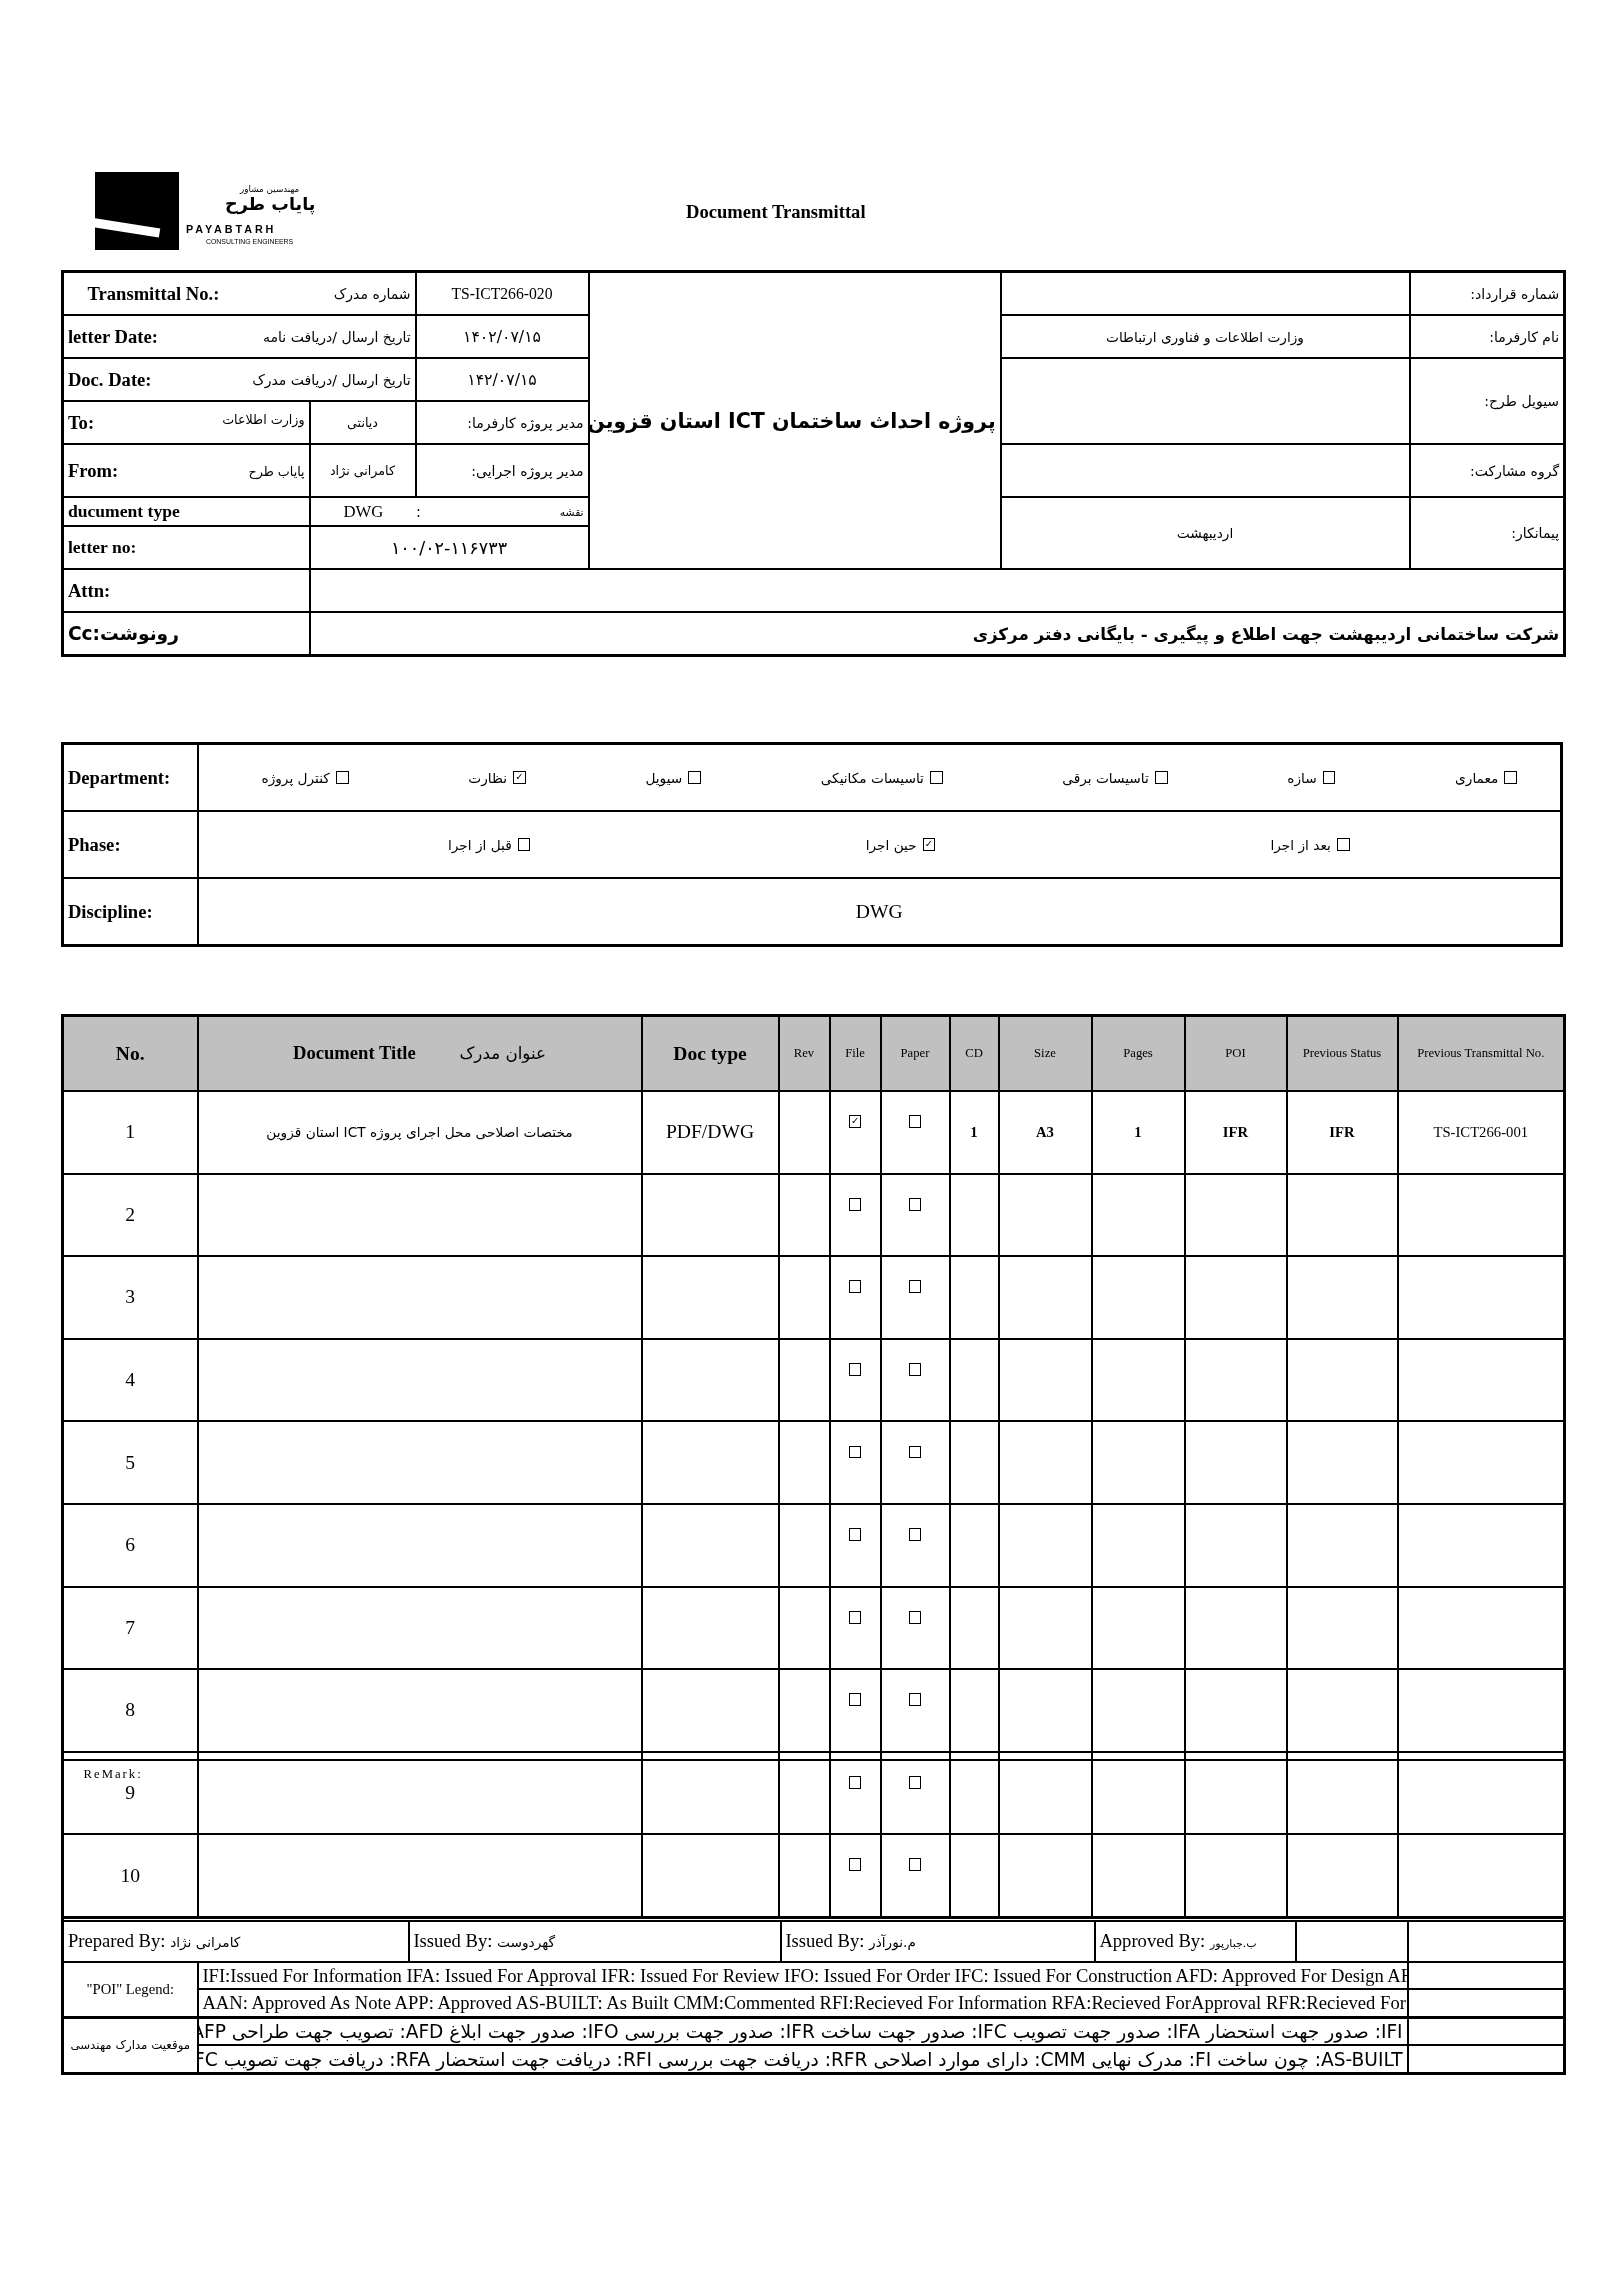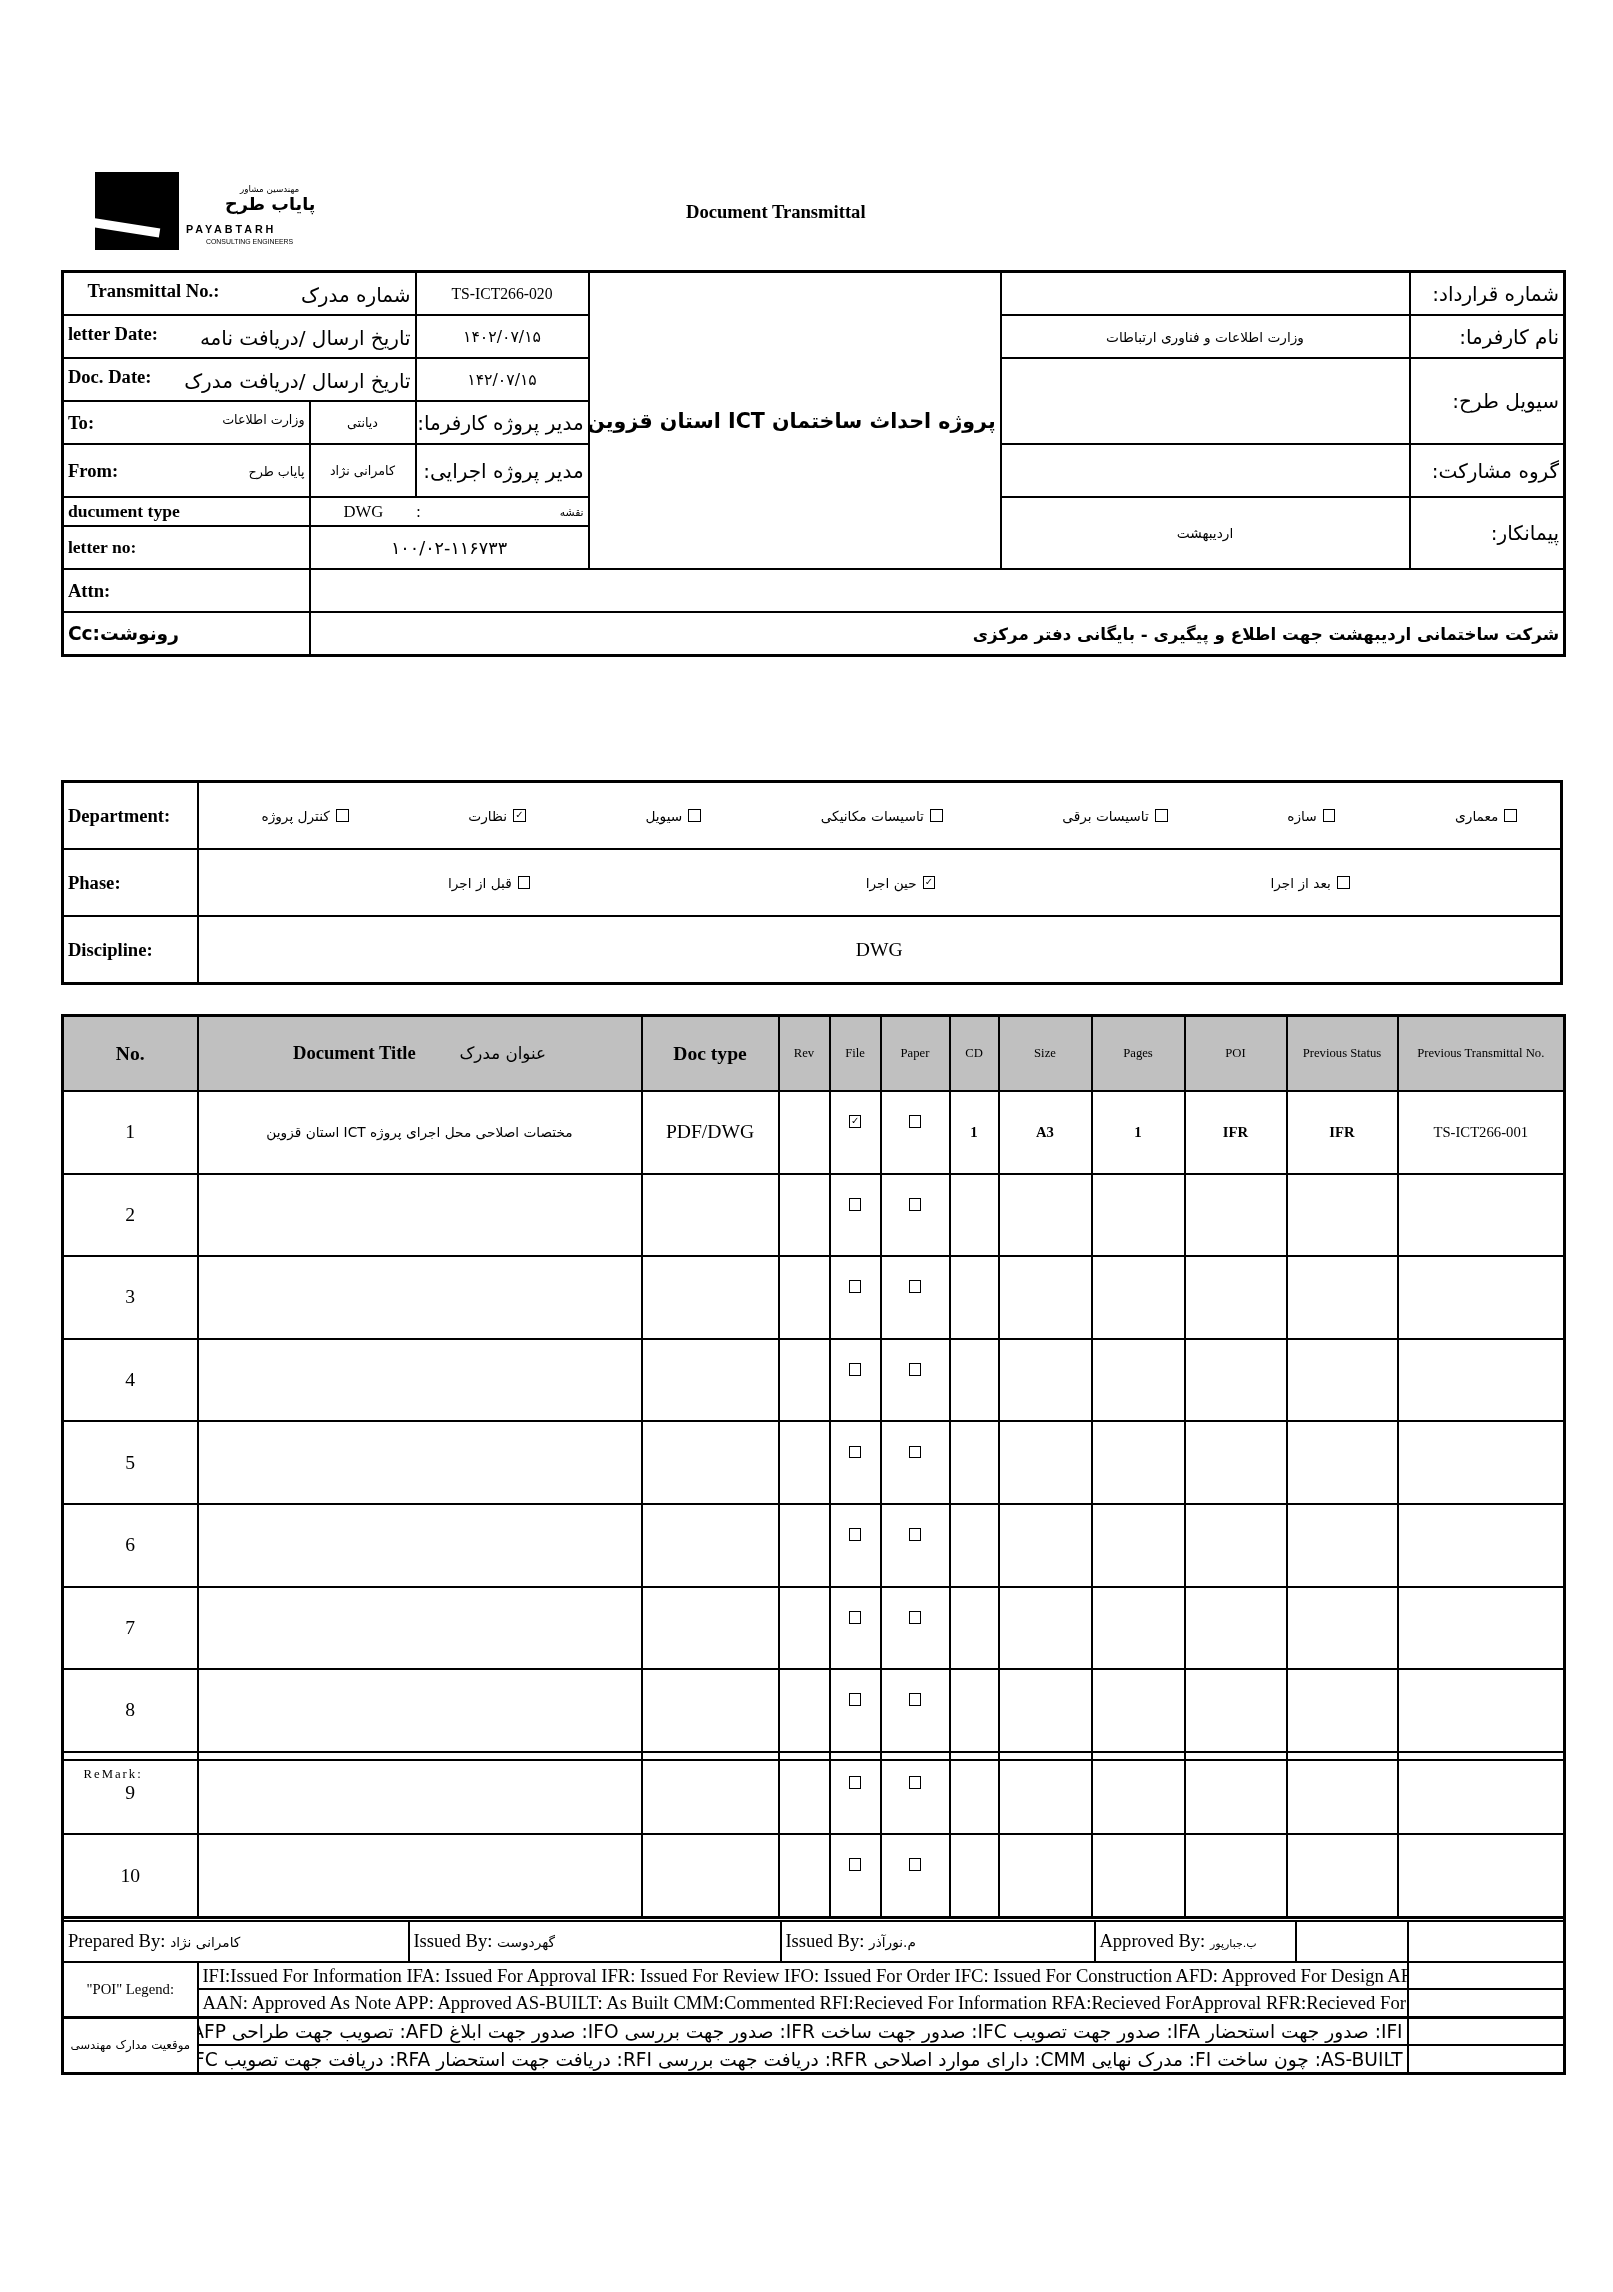--- a/index.html
+++ b/index.html
@@ -15,26 +15,26 @@
   .doc-title { left:686px; top:201px; font-size:18.6px; font-weight:bold; }
 
   table { border-collapse:collapse; position:absolute; table-layout:fixed;padding-left:8px; }
   td, th { border:2px solid #000; padding:0 3.9px; overflow:hidden; white-space:nowrap; }
   .thick { border:3.9px solid #000; }
 
   
   #top { left:61px; top:270px; width:1502px; }
   #top td { height:41px; }
   .lbl-en { font-size:18.6px; font-weight:bold; }
-  .lbl-fa { font-size:20px; }
+  .lbl-fa { font-size:14px; }
   .val-c { text-align:center; font-size:15.7px; }
   .proj-title { text-align:left; font-size:20.6px; font-weight:bold; vertical-align:middle; }
 
   
-  #dept { left:61px; top:780px; width:1502px; }
+  #dept { left:61px; top:742px; width:1502px; }
   #dept td { height:65px; }
   .cb { display:inline-block; width:10.8px; height:10.8px; border:1.5px solid #000; vertical-align:middle; position:relative; line-height:9.8px; text-align:center; font-size:9.8px; font-family:"DejaVu Sans",sans-serif; }
   .opt { display:inline-flex; align-items:center; gap:5.9px; font-size:13.7px; }
 
   
   #items { left:61px; top:1014px; width:1502px; }
   #items th { background:#c0c0c0; height:73px; font-weight:normal; font-size:12.7px; text-align:center; white-space:normal; line-height:1.2; }
   #items td { height:63px; text-align:center; font-size:17.6px; }
   #items .big { font-size:19.6px; }
   #items .bold { font-weight:bold; }

